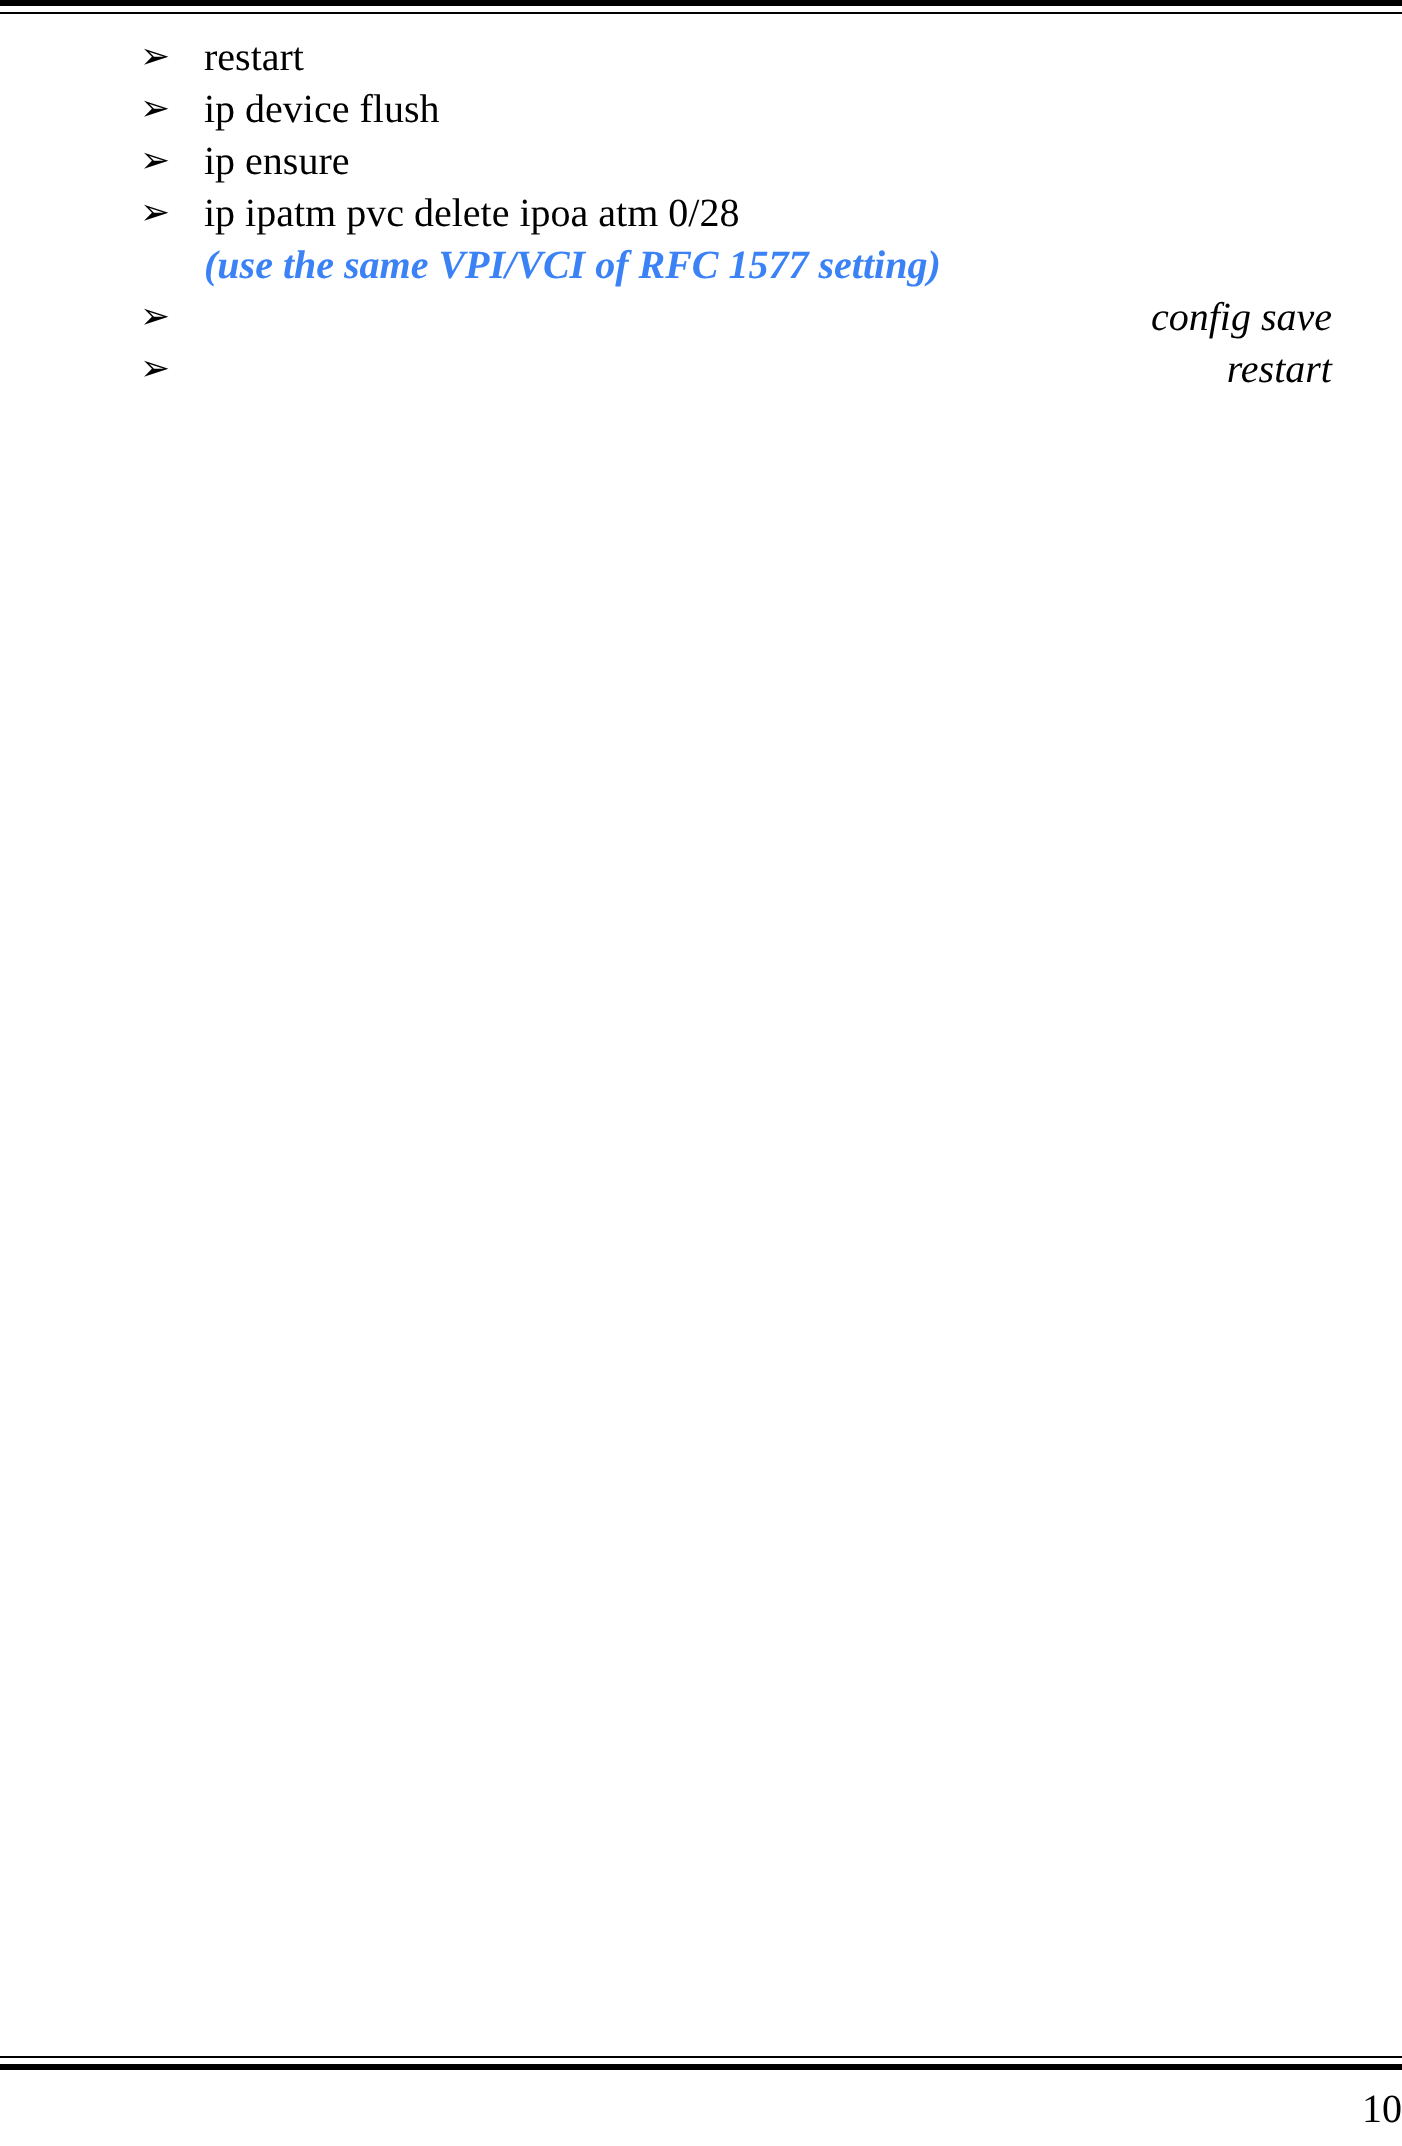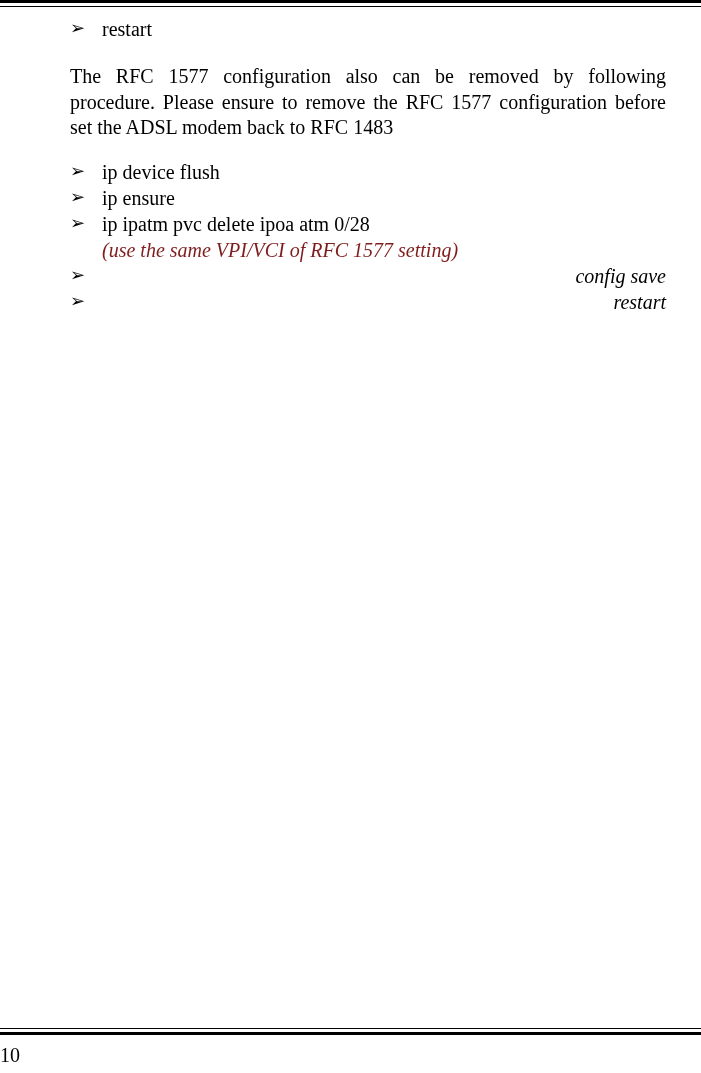--- a/index.html
+++ b/index.html
@@ -65,54 +65,54 @@
     .bullet-text {
       flex: 1;
     }
     .paragraph {
       margin-top: 22px;
       margin-bottom: 18px;
       text-align: justify;
       line-height: 1.28;
     }
     .note-text {
-      color: #7f1d1d;
+      color: #3b82f6;
       font-style: italic;
       padding-left: 32px;
       line-height: 1.3;
+      font-weight: bold;
     }
     .italic {
       font-style: italic;
       text-align: right;
     }
     .page-number {
       position: absolute;
       bottom: 6px;
       left: 0;
       right: 0;
-      text-align: left;
+      text-align: right;
       font-size: 20px;
     }
   </style>
 </head>
 <body>
 
 <div class="page">
   <div class="top-border">
     <div class="thick-line"></div>
     <div class="thin-line"></div>
   </div>
 
   <div class="content">
     <div class="bullet-item">
       <span class="bullet-arrow">➢</span>
       <span class="bullet-text">restart</span>
     </div>
 
-    <p class="paragraph">The RFC 1577 configuration also can be removed by following procedure. Please ensure to remove the RFC 1577 configuration before set the ADSL modem back to RFC 1483</p>
 
     <div class="bullet-item">
       <span class="bullet-arrow">➢</span>
       <span class="bullet-text">ip device flush</span>
     </div>
     <div class="bullet-item">
       <span class="bullet-arrow">➢</span>
       <span class="bullet-text">ip ensure</span>
     </div>
     <div class="bullet-item">

